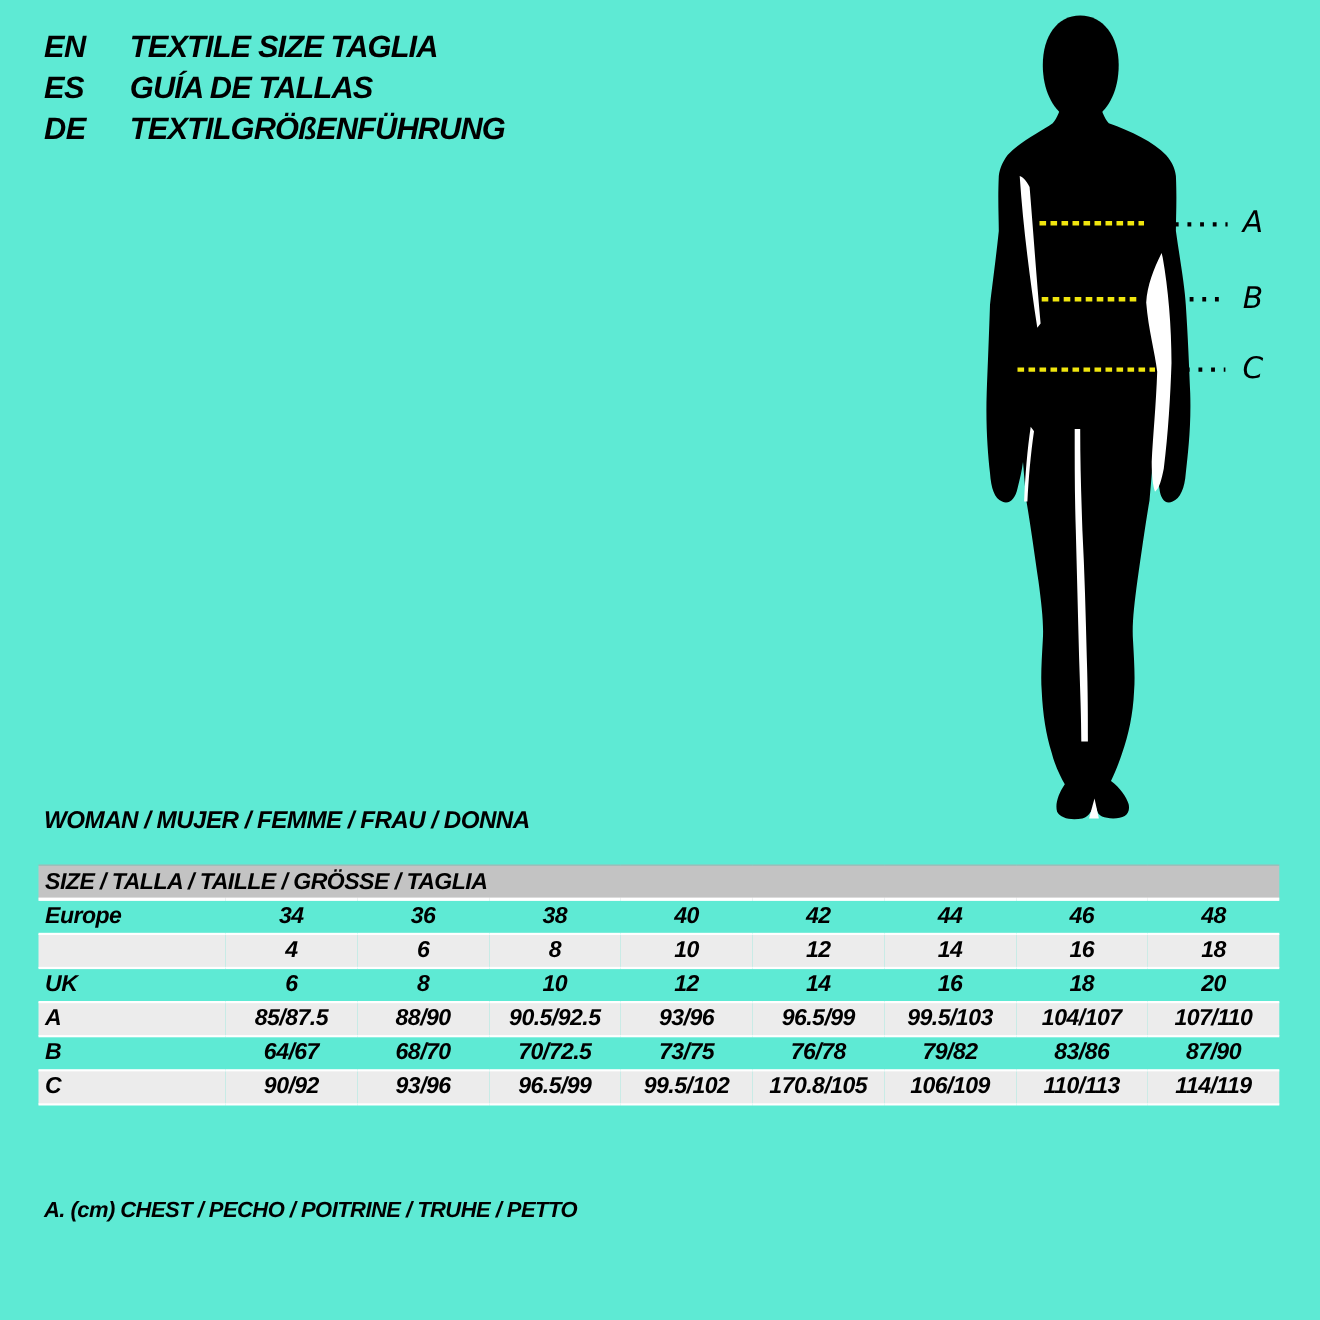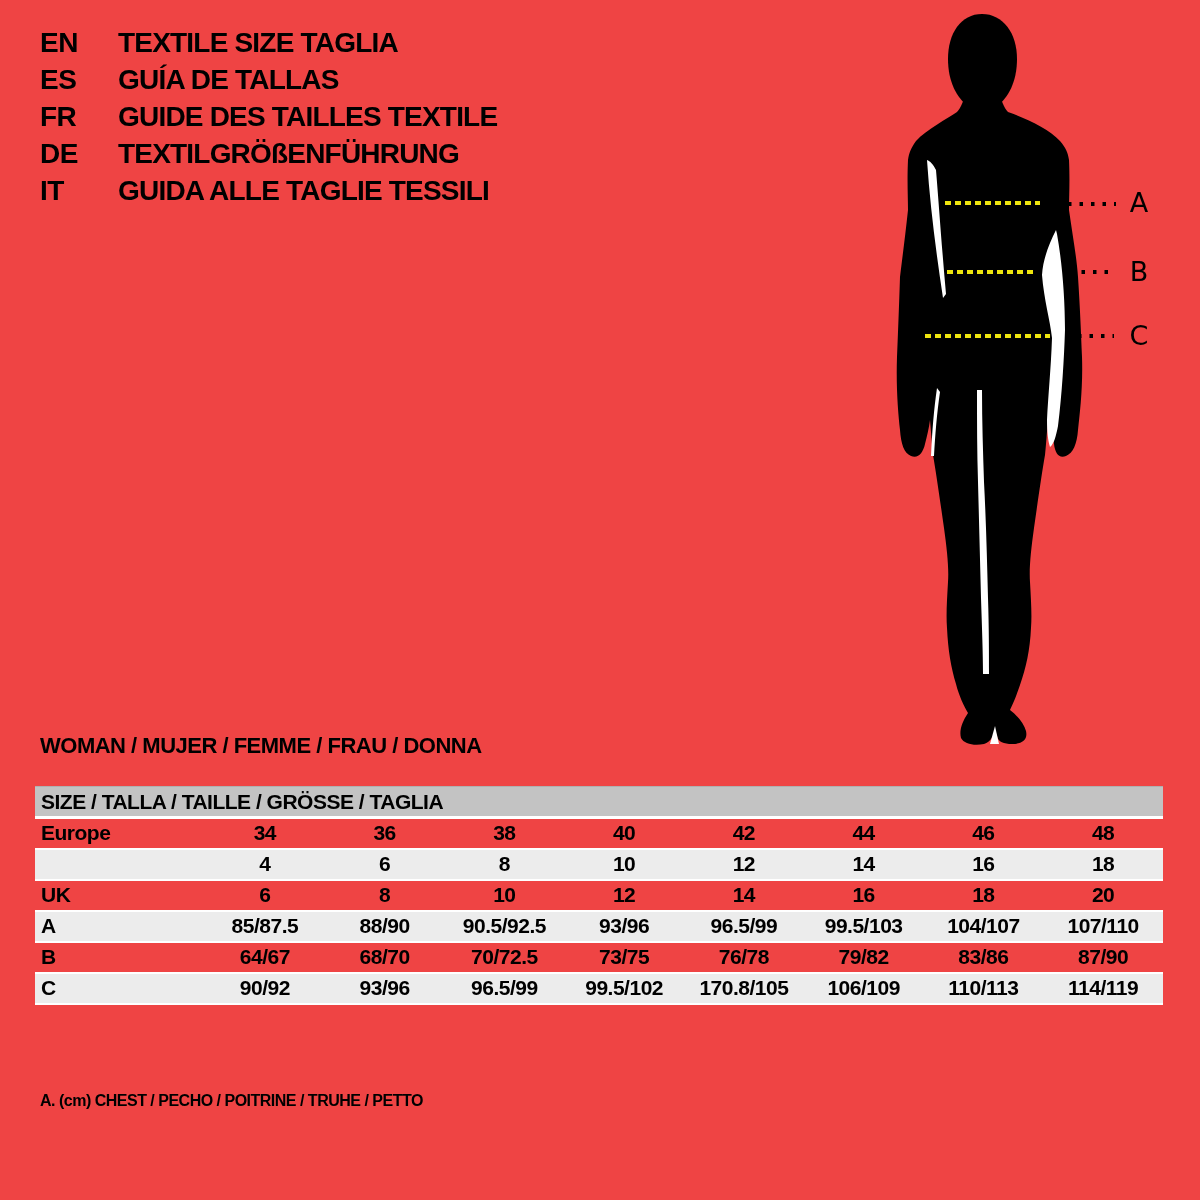--- a/index.html
+++ b/index.html
@@ -1,19 +1,19 @@
 <!DOCTYPE html>
 <html><head>
 <meta charset="utf-8">
 <style>
   * { margin:0; padding:0; box-sizing:border-box; }
   html,body { background:#fff; }
   body { width:1200px; height:1200px; position:relative; overflow:hidden;
          font-family:"Liberation Sans", sans-serif; color:#000; }
-  .sheet { position:absolute; inset:0; background:#ef4444; }
+  .sheet { position:absolute; inset:0; background:#5eead4;font-style:italic; }
 
   
   .lang-block { position:absolute; left:40px; top:24px; }
   .lang-row { display:flex; height:37px; align-items:center; }
   .lang-code { width:78px; font-size:28px; font-weight:bold; letter-spacing:-0.5px; }
   .lang-label { font-size:28px; font-weight:bold; letter-spacing:-0.8px; white-space:nowrap; }
 
   
   .figure-block { position:absolute; left:850px; top:0; width:350px; height:760px; }
   .figure-block svg { position:absolute; left:0; top:0; }
@@ -33,48 +33,40 @@
   .size-table th, .size-table td { font-size:21px; font-weight:bold; letter-spacing:-0.5px;
                 height:31px; text-align:center; vertical-align:middle; padding:0;
                 border-bottom:2px solid #fff; }
   .size-table thead th { background:#c3c3c3; text-align:left; padding-left:6px;
                 border-top:1px solid #b0b0b0; border-bottom:3px solid #fff;margin-left:15px; }
   .size-table tbody th { text-align:left; padding-left:6px; font-weight:bold;margin-left:10px; }
   .size-table tr.shaded th, .size-table tr.shaded td { background:#ececec; }
 
   
   .legend-block { position:absolute; left:40px; top:1083px; }
-  .legend-line { font-size:16px; font-weight:bold; letter-spacing:-0.5px; height:35px;
+  .legend-line { font-size:20px; font-weight:bold; letter-spacing:-0.5px; height:35px;
                  line-height:35px; white-space:nowrap; }
 </style>
 </head>
 <body>
 
 <main class="sheet">
 
   <section class="lang-block">
     <div class="lang-row">
       <span class="lang-code">EN</span>
       <span class="lang-label">TEXTILE SIZE TAGLIA</span>
     </div>
     <div class="lang-row">
       <span class="lang-code">ES</span>
       <span class="lang-label">GUÍA DE TALLAS</span>
     </div>
     <div class="lang-row">
-      <span class="lang-code">FR</span>
-      <span class="lang-label">GUIDE DES TAILLES TEXTILE</span>
-    </div>
-    <div class="lang-row">
       <span class="lang-code">DE</span>
       <span class="lang-label">TEXTILGRÖßENFÜHRUNG</span>
-    </div>
-    <div class="lang-row">
-      <span class="lang-code">IT</span>
-      <span class="lang-label">GUIDA ALLE TAGLIE TESSILI</span>
     </div>
   </section>
 
   <figure class="figure-block">
     <svg width="350" height="760" viewBox="0 0 350 760">
       <g fill="#000000">
 
         <path d="M132,14 C153,14 167,33 167,59 C167,82 158,98 147,106 L118,106 C107,98 98,82 98,59 C98,33 111,14 132,14 Z"></path>
 
         <path d="M117,88 L148,88

